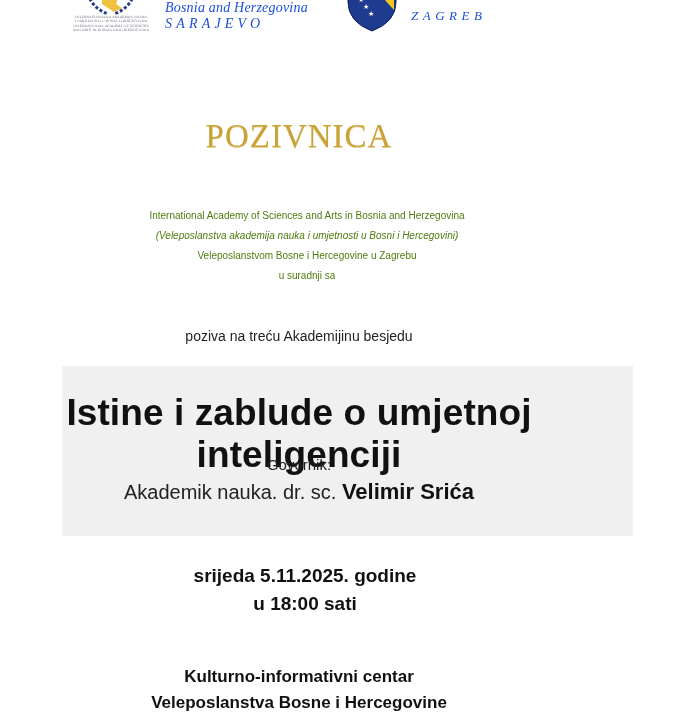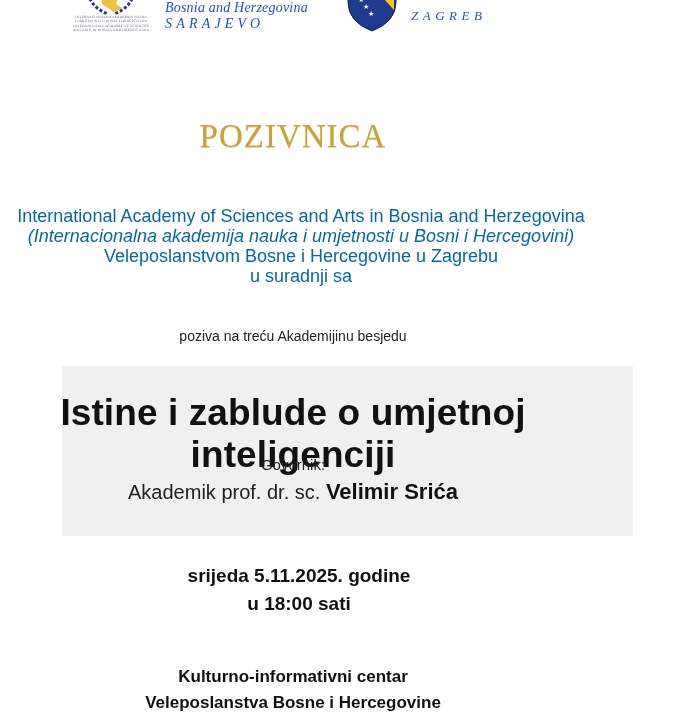--- a/index.html
+++ b/index.html
@@ -3,21 +3,21 @@
   <meta charset="utf-8">
   <style>
     html, body { margin: 0; padding: 0; }
     body {
       width: 698px; height: 720px; overflow: hidden;
       background: #ffffff; position: relative;
       font-family: "Liberation Sans", "DejaVu Sans", sans-serif;
       color: #1a1a1a;
     }
     .abs { position: absolute; }
-    .center { left: 8px; width: 570px; text-align: center; }
+    .center { left: 14px; width: 570px; text-align: center; }
 
     
     .logo-left { left: 66px; top: -6px; width: 90px; height: 52px; }
     .logo-left-caption {
       position: absolute; left: 0; top: 22px; width: 90px;
       font-family: "DejaVu Serif", serif; font-size: 3.2px; line-height: 3.6px;
       color: #6a6a7a; text-align: center; letter-spacing: 0.1px;
     }
     .hdr-text {
       font-family: "Liberation Serif", "DejaVu Serif", serif; font-style: italic;
@@ -29,21 +29,21 @@
     .coat { left: 344px; top: -12px; width: 56px; height: 44px; }
 
     
     .title {
       top: 118px;
       font-family: "Liberation Serif", "DejaVu Serif", serif;
       font-size: 33px; letter-spacing: 1px; color: #c9a23a;
       text-shadow: 0 1px 0 #e9d59a;
     }
 
-    .intro { top: 206px; font-size: 18px; line-height: 20px; color: #0369a1; padding-left: 8px; }
+    .intro { top: 206px; font-size: 10px; line-height: 20px; color: #4d7c0f; padding-left: 8px; }
     .intro .it { font-style: italic; }
 
     .invite { top: 328px; font-size: 14px; color: #222; }
 
     .box {
       left: 62px; top: 366px; width: 571px; height: 170px;
       background: #f0f0f0;
     }
     .lecture-title {
       top: 392px; font-size: 37px; font-weight: bold; color: #111;
@@ -86,32 +86,32 @@
     <text x="24" y="28" font-size="7" fill="#ffffff">★</text>
   </svg>
 </div>
 
 <div class="abs hdr-text hdr-city2">ZAGREB</div>
 
 <div class="abs center title">POZIVNICA</div>
 
 <div class="abs center intro">
   <div>International Academy of Sciences and Arts in Bosnia and Herzegovina</div>
-  <div class="it">(Internacionalna akademija nauka i umjetnosti u Bosni i Hercegovini)</div>
+  <div class="it">(Veleposlanstva akademija nauka i umjetnosti u Bosni i Hercegovini)</div>
   <div>Veleposlanstvom Bosne i Hercegovine u Zagrebu</div>
   <div>u suradnji sa</div>
 </div>
 
 <div class="abs center invite">poziva na treću Akademijinu besjedu</div>
 
 <div class="abs box"></div>
 <div class="abs center lecture-title">Istine i zablude o umjetnoj inteligenciji</div>
 <div class="abs center speaker-label">Govornik:</div>
 <div class="abs center speaker">
-  <span>Akademik prof. dr. sc.</span>
+  <span>Akademik nauka. dr. sc.</span>
   <b>Velimir Srića</b>
 </div>
 
 <div class="abs center when">
   <div>srijeda 5.11.2025. godine</div>
   <div>u 18:00 sati</div>
 </div>
 
 <div class="abs center where">
   <div>Kulturno-informativni centar</div>

